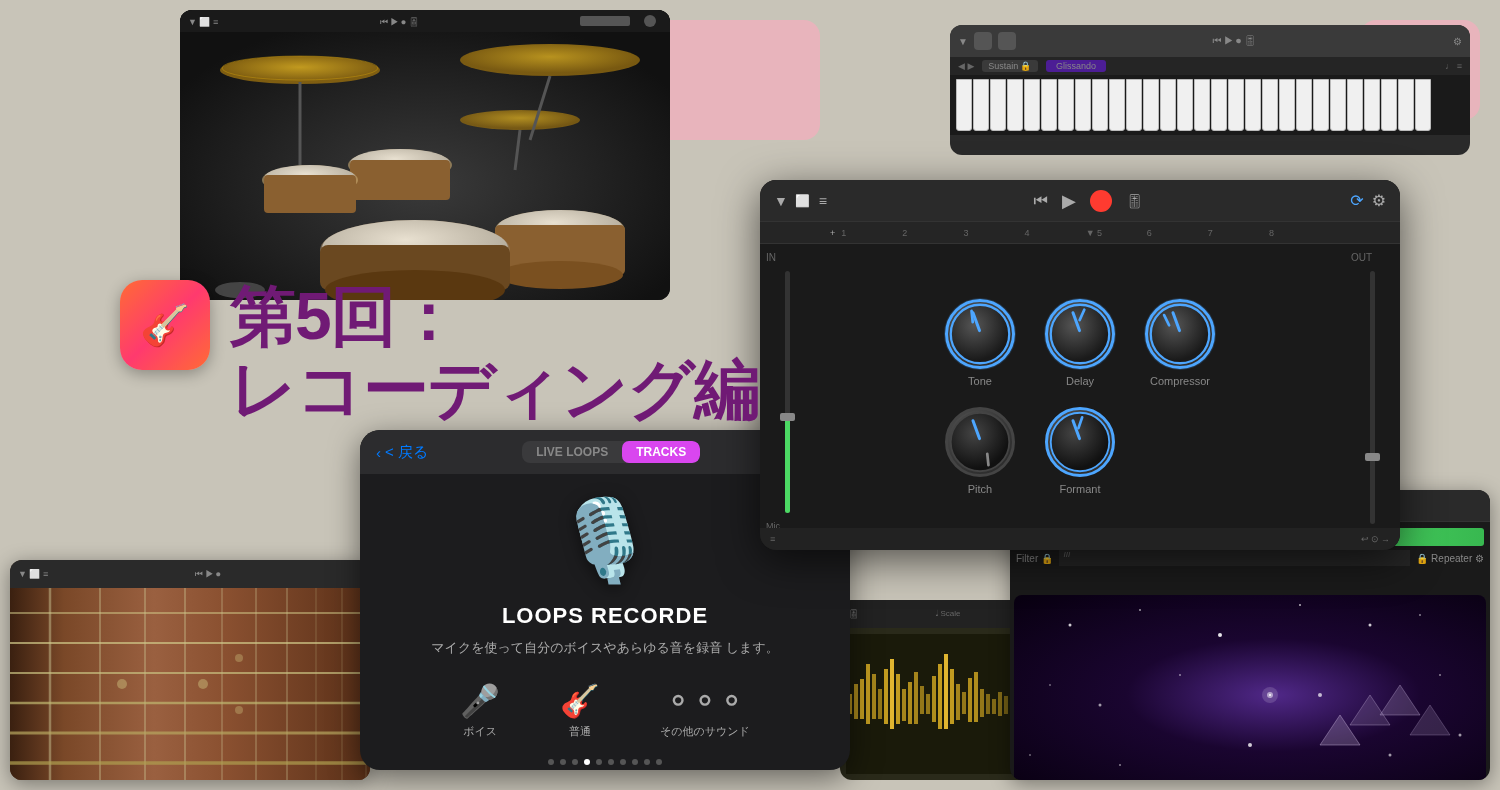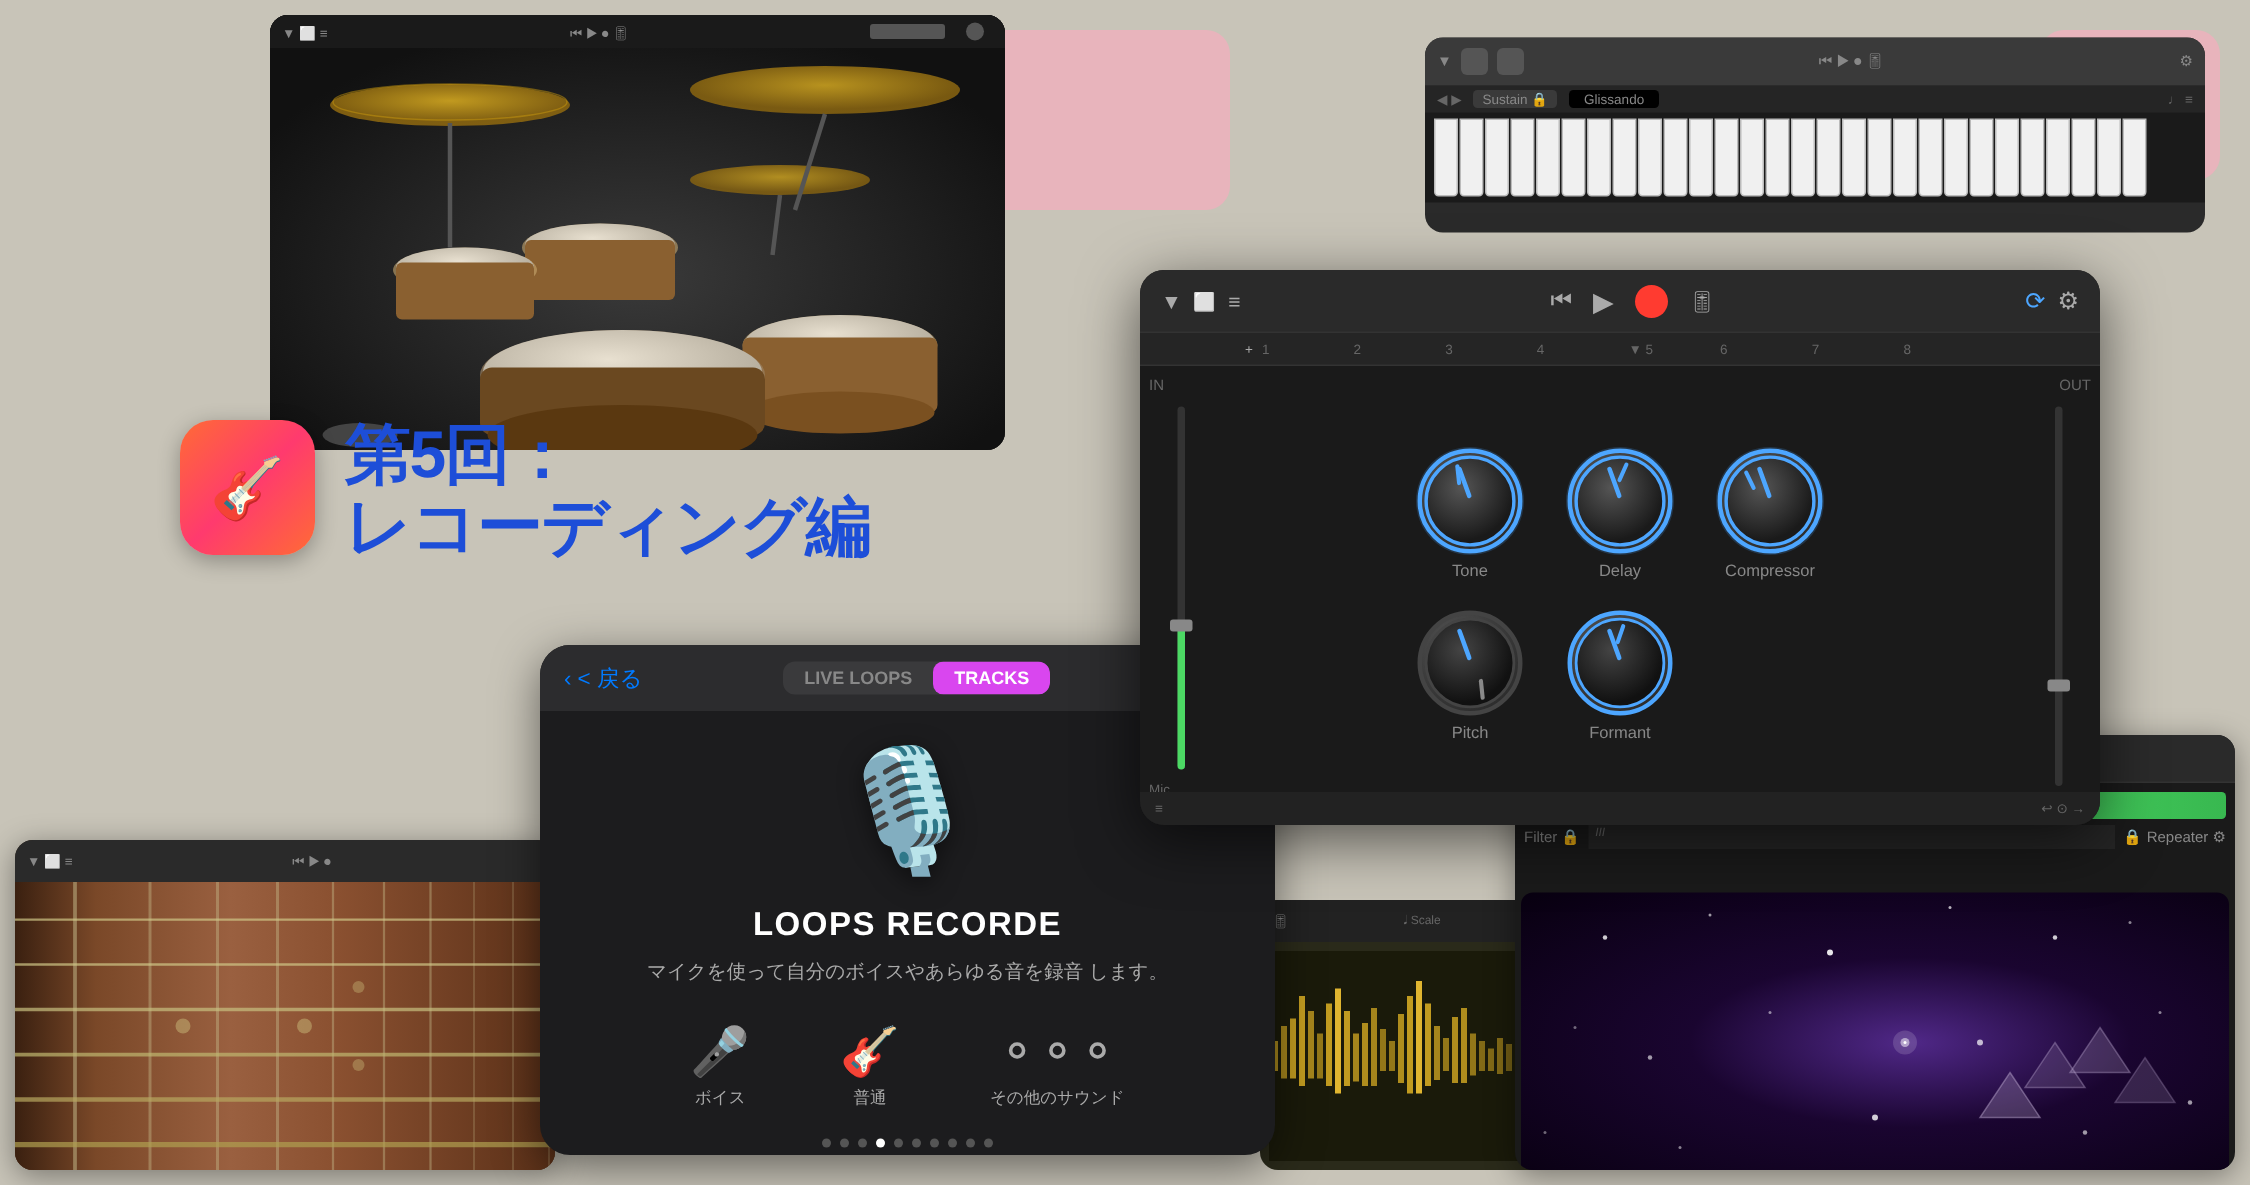--- a/index.html
+++ b/index.html
@@ -100,23 +100,23 @@
       justify-content: center;
       font-size: 40px;
       flex-shrink: 0;
       box-shadow: 0 4px 15px rgba(0,0,0,0.3);
     }
     .title-text {
       display: flex;
       flex-direction: column;
     }
     .title-main {
-      font-size: 44px;
+      font-size: 66px;
       font-weight: 900;
-      color: #1d4ed8;
+      color: #701a75;
       line-height: 1.1;
       letter-spacing: -1px;
     }
 
     
     .recorder-panel {
       position: absolute;
       top: 430px; left: 360px;
       width: 490px; height: 340px;
       background: #1c1c1e;
@@ -420,21 +420,21 @@
       <span style="font-size:10px;color:#888;">▼</span>
       <div class="piano-toolbar-btn"></div>
       <div class="piano-toolbar-btn"></div>
       <span style="flex:1;font-size:10px;color:#888;text-align:center;">⏮ ▶ ⏺ 🎚</span>
       <span style="font-size:10px;color:#888;">⚙</span>
     </div>
 
     <div style="height:18px;background:#252525;display:flex;align-items:center;padding:0 8px;">
       <span style="font-size:9px;color:#666;margin-right:8px;">◀ ▶</span>
       <span style="font-size:9px;color:#888;background:#3a3a3a;padding:1px 6px;border-radius:3px;">Sustain 🔒</span>
-      <span style="font-size:9px;color:#888;margin:0 8px;background:#000000;padding:1px 10px;border-radius:3px;">Glissando</span>
+      <span style="font-size:9px;color:#888;margin:0 8px;background:#4c1d95;padding:1px 10px;border-radius:3px;">Glissando</span>
       <span style="margin-left:auto;font-size:9px;color:#666;">♩ ≡</span>
     </div>
 
     <div style="background:#1a1a1a;padding:4px 6px;display:flex;height:60px;gap:1px;overflow:hidden;">
       <div style="display:flex;height:100%;gap:1px;">
 
         <div style="width:16px;background:#f0f0f0;border:1px solid #bbb;border-radius:0 0 3px 3px;position:relative;"></div>
         <div style="width:16px;background:#f0f0f0;border:1px solid #bbb;border-radius:0 0 3px 3px;"></div>
         <div style="width:16px;background:#f0f0f0;border:1px solid #bbb;border-radius:0 0 3px 3px;"></div>
         <div style="width:16px;background:#f0f0f0;border:1px solid #bbb;border-radius:0 0 3px 3px;"></div>
@@ -654,21 +654,21 @@
                 <line x1="35" y1="8" x2="32" y2="20" stroke="#4da6ff" stroke-width="3" stroke-linecap="round" transform="rotate(5 35 35)"></line>
               </svg>
             </div>
             <span class="knob-label">Formant</span>
           </div>
 
         </div>
       </div>
 
       <div style="width:55px;display:flex;flex-direction:column;justify-content:space-between;padding:8px 6px;">
-        <span style="font-size:10px;color:#666;text-align:right;">OUT</span>
+        <span style="font-size:10px;color:#666;">OUT</span>
 
         <div style="flex:1;display:flex;justify-content:center;align-items:stretch;margin:8px 0;">
           <div style="width:5px;background:#333;border-radius:3px;position:relative;margin:0 auto;">
             <div style="position:absolute;bottom:25%;left:-5px;width:15px;height:8px;background:#888;border-radius:2px;"></div>
           </div>
         </div>
         <span style="font-size:9px;color:#666;text-align:right;">Off</span>
       </div>
     </div>
 

